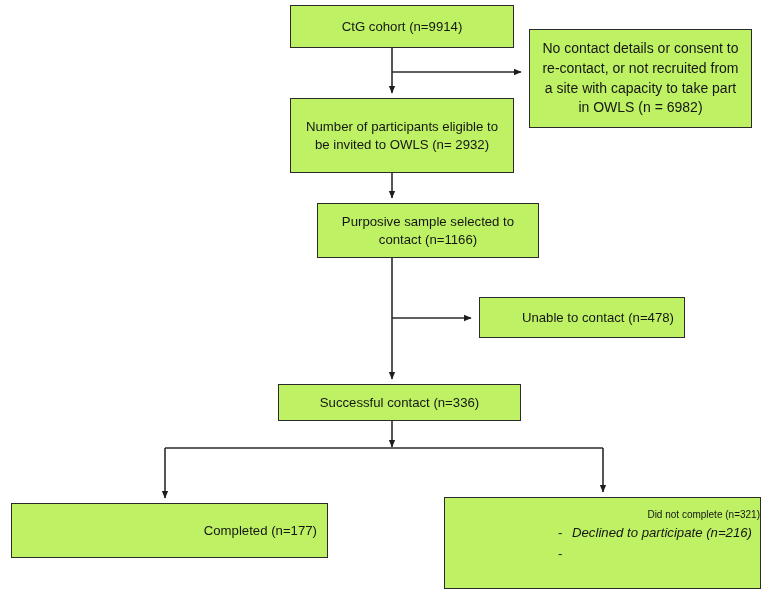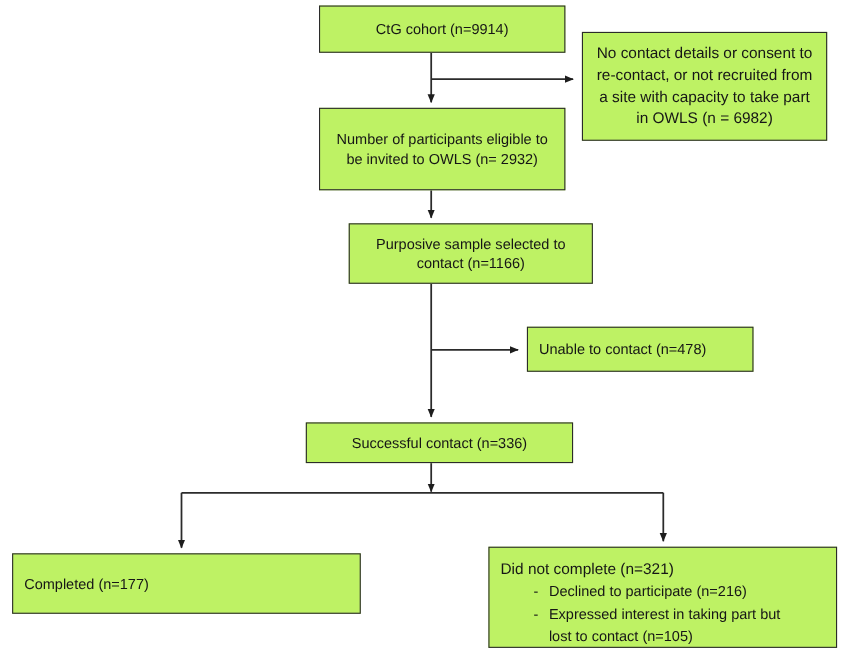--- a/index.html
+++ b/index.html
@@ -35,21 +35,21 @@
     justify-content: center;
     font-size: 13.2px;
     line-height: 1.32;
     color: #161616;
   }
   .node-box.centered {
     align-items: center;
     text-align: center;
   }
   .node-box.left-aligned {
-    align-items: flex-start;
+    align-items: flex-end;
     text-align: left;
   }
   .node-text {
     display: block;
     white-space: pre-line;
   }
   .node-box.centered .node-text {
     padding: 0 9px;
   }
   .node-box.left-aligned .node-text {
@@ -79,21 +79,21 @@
     left: 11px; top: 503px; width: 317px; height: 55px;
   }
   #node-did-not-complete {
     left: 444px; top: 497px; width: 317px; height: 92px;
     padding-top: 2px;
     justify-content: flex-start;
   }
   .dnc-heading {
     display: block;
     padding: 8px 0 0 10px;
-    font-size: 14px;
+    font-size: 10px;
   }
   .dnc-list {
     list-style: none;
     margin: 2px 0 0 0;
     padding: 0 8px 0 0;
   }
   .dnc-list li {
     display: flex;
     align-items: flex-start;
     font-size: 13.2px;
@@ -102,20 +102,21 @@
   }
   .dnc-dash {
     width: 14px;
     flex: 0 0 auto;
     margin-left: 40px;
     color: #161616;
   }
   .dnc-item-text {
     flex: 1 1 auto;
     white-space: pre-line;
+    font-style: italic;
   }
 </style>
 </head>
 <body>
 
 <div id="flowchart-root">
 
   <svg id="connector-layer" viewBox="0 0 767 607" width="767" height="607" aria-hidden="true">
     <defs>
       <marker id="arrowhead" markerWidth="9" markerHeight="9" refX="7.4" refY="3.6" orient="auto" markerUnits="userSpaceOnUse">
@@ -172,19 +173,17 @@
 
   <div class="node-box left-aligned" id="node-did-not-complete">
     <span class="dnc-heading">Did not complete (n=321)</span>
     <ul class="dnc-list">
       <li>
         <span class="dnc-dash">-</span>
         <span class="dnc-item-text">Declined to participate (n=216)</span>
       </li>
       <li>
         <span class="dnc-dash">-</span>
-        <span class="dnc-item-text">Expressed interest in taking part but
-lost to contact (n=105)</span>
       </li>
     </ul>
   </div>
 
 </div>
 
 </body></html>

